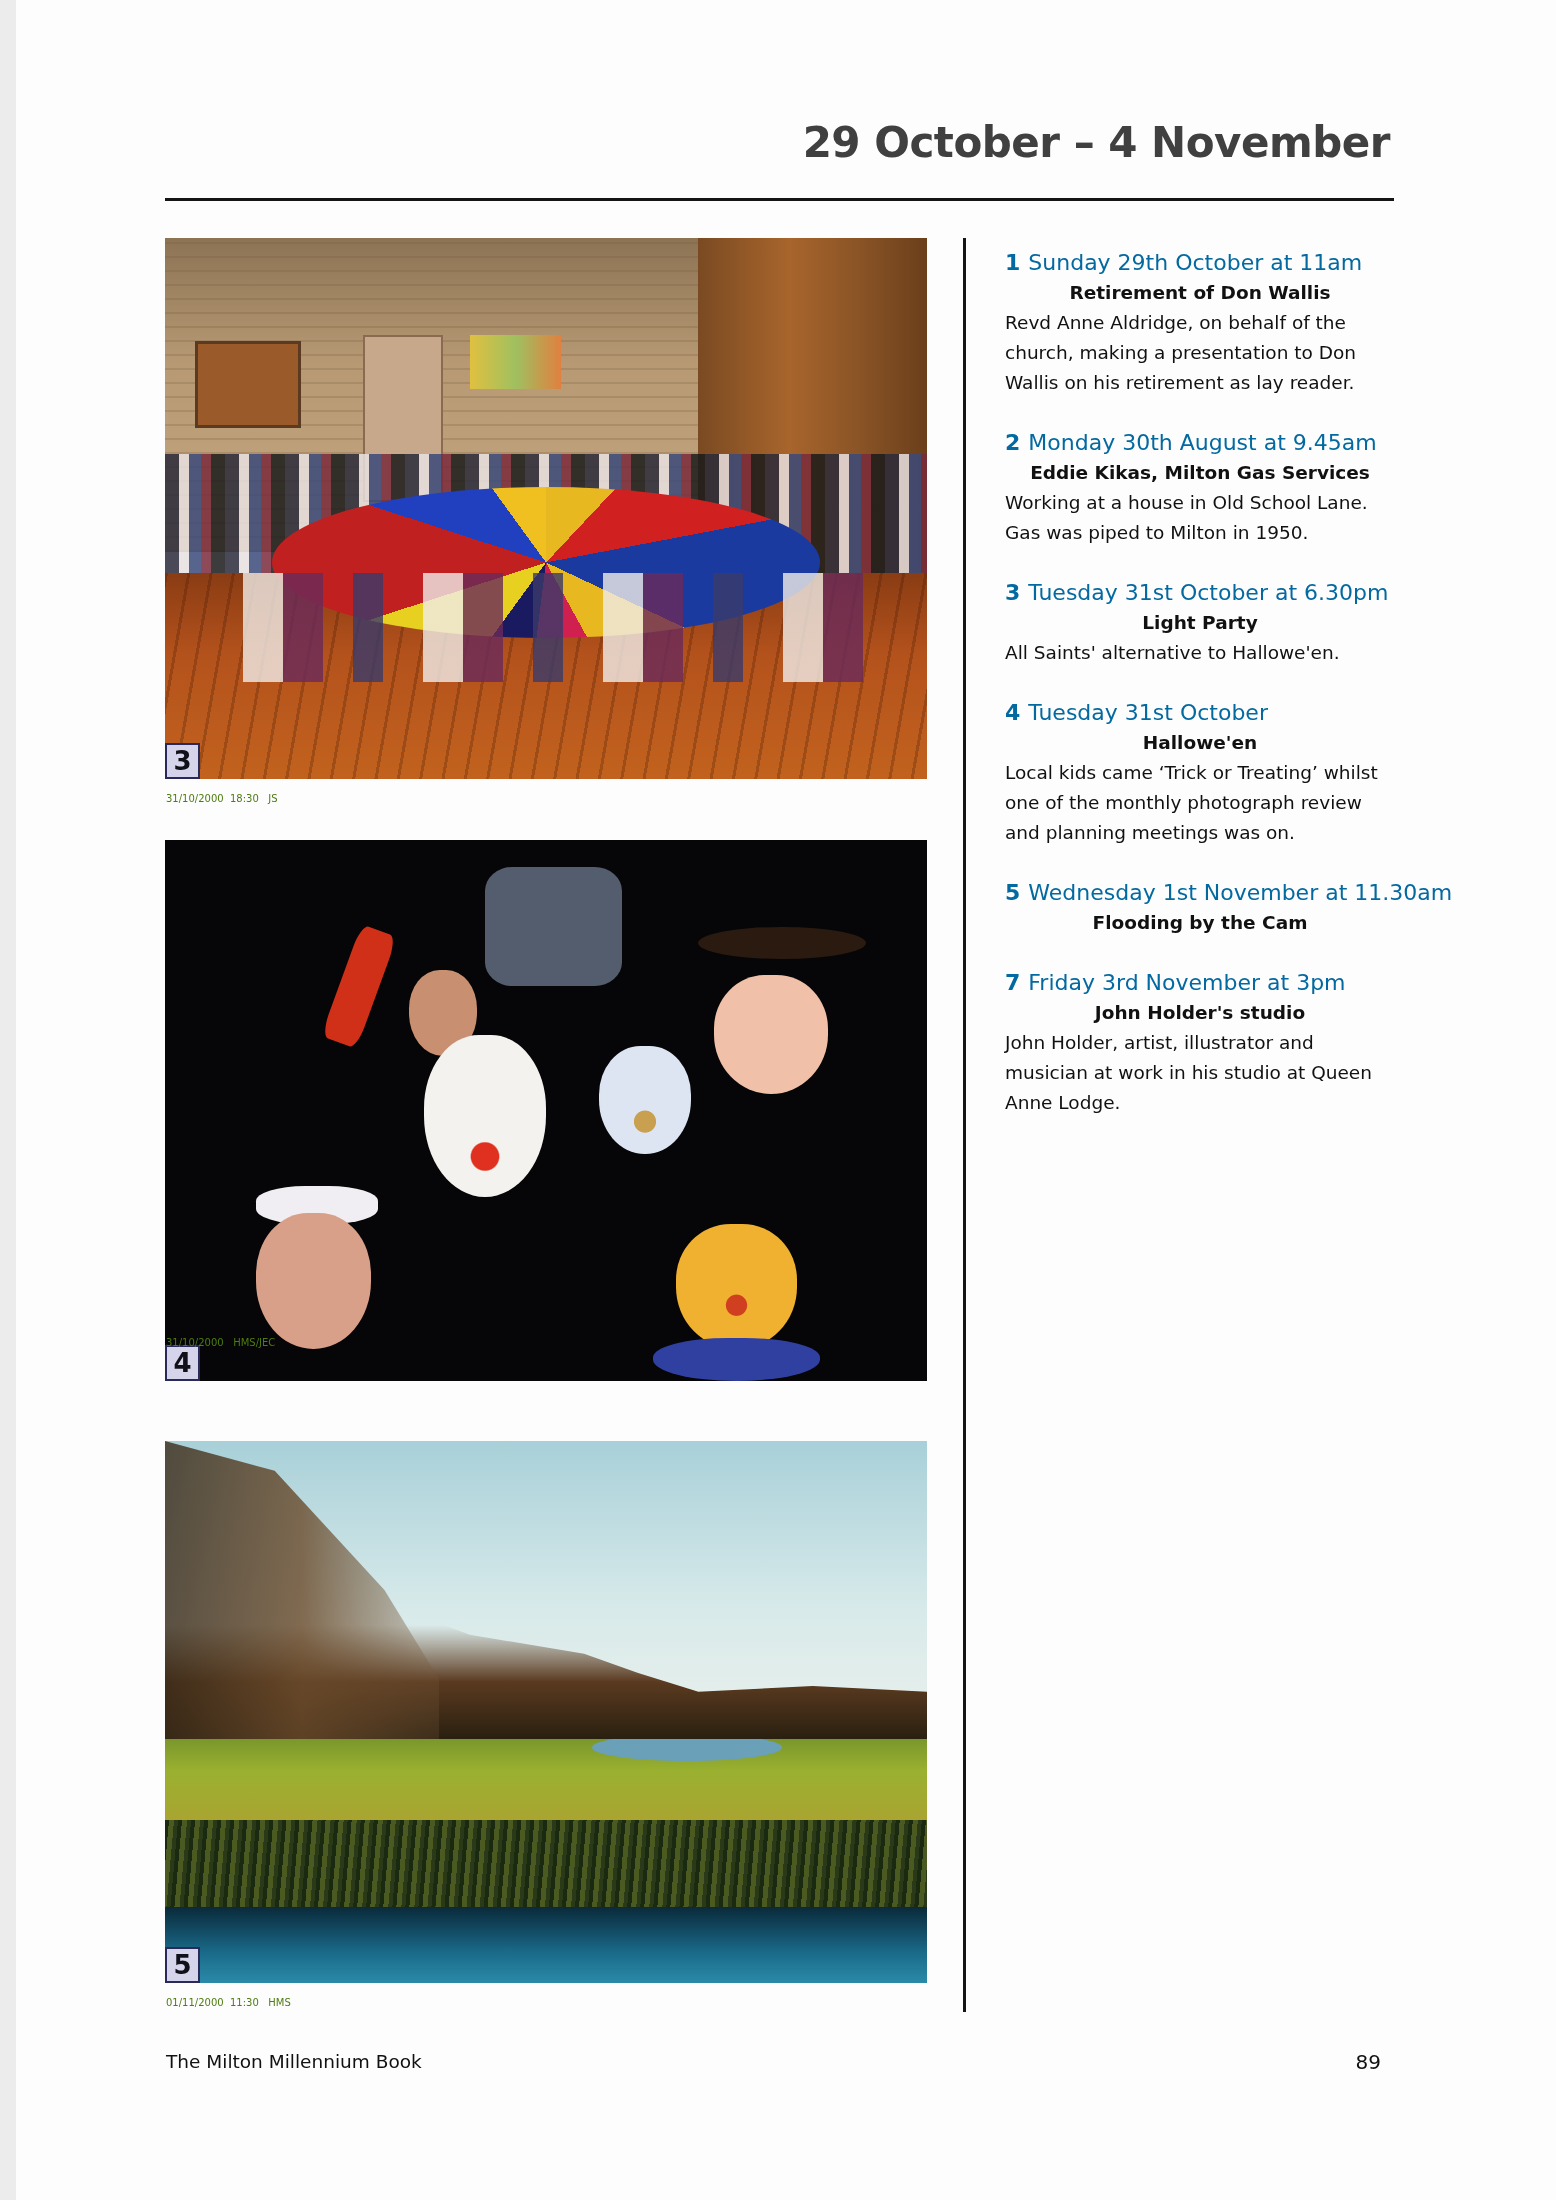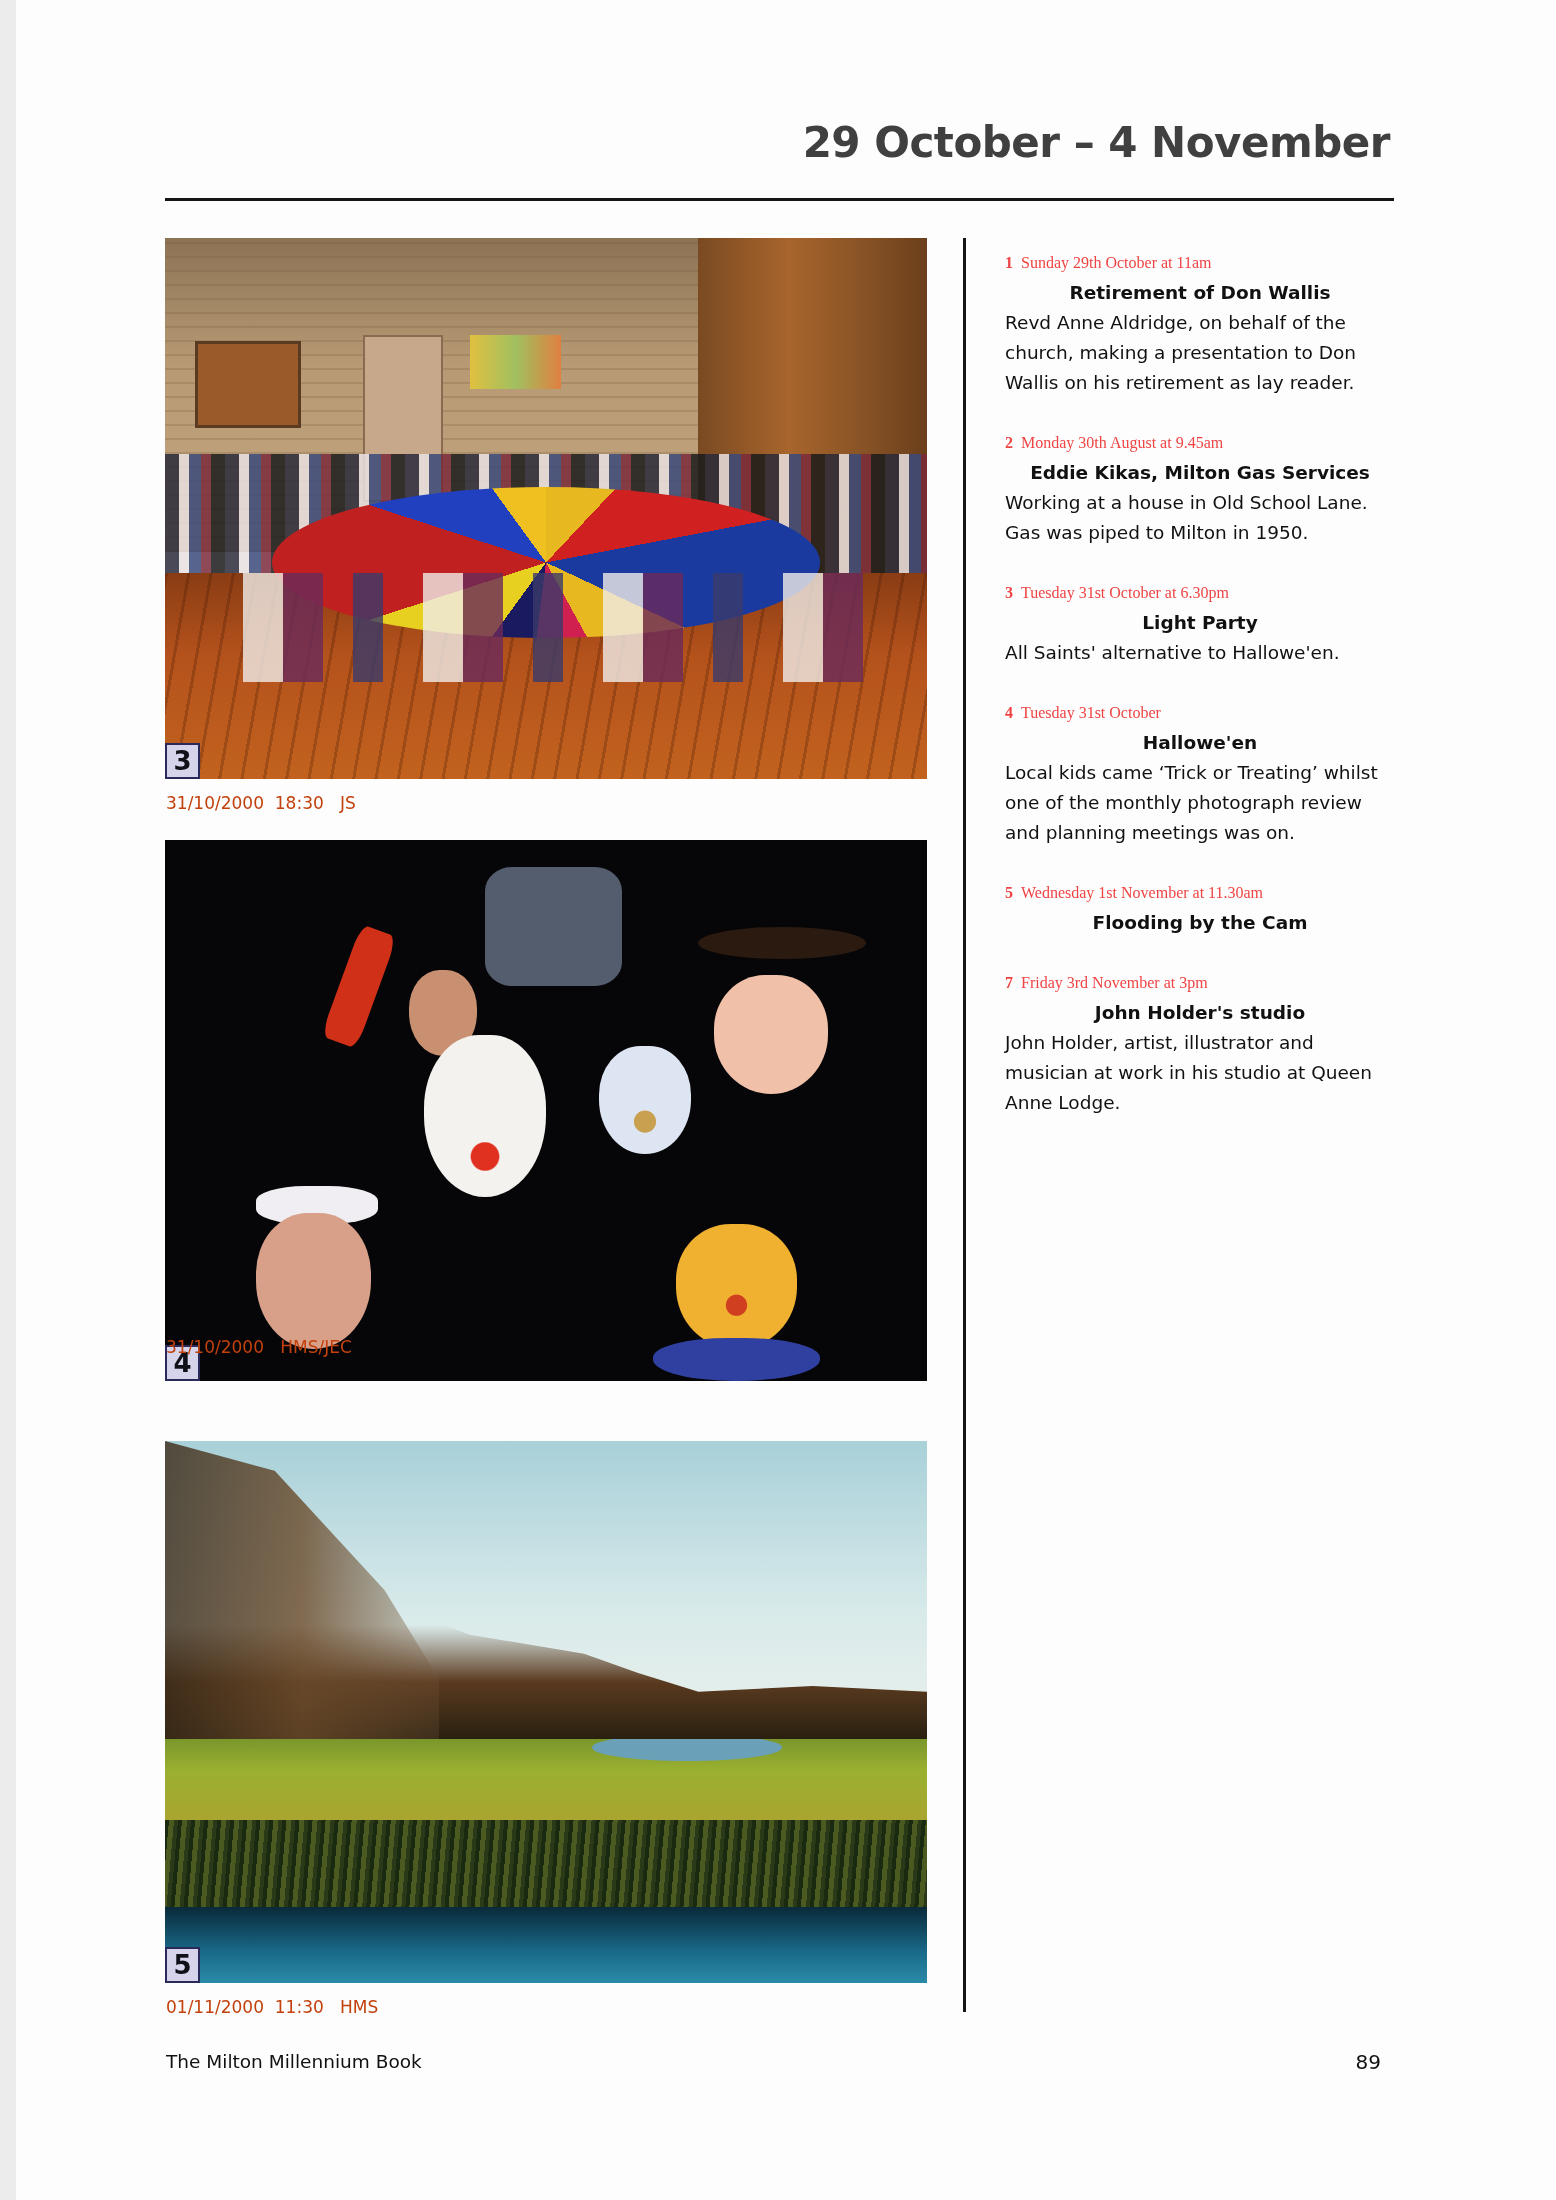--- a/index.html
+++ b/index.html
@@ -75,29 +75,29 @@
   .p3-water { position:absolute; left:0; top:86%; width:100%; height:14%; background: linear-gradient(180deg, #0a2a3a, #1a6a8a 60%, #2a8aa8); }
 
   .photo-badge {
     position:absolute; left:0; bottom:0; width:31px; height:32px;
     background:#d6d4ea; border:2px solid #2a2a5a;
     font-family:"DejaVu Sans", sans-serif; font-weight:bold; font-size:26px; line-height:32px;
     text-align:center; color:#101018;
   }
   .photo-caption {
     position:absolute; left:166px;
-    font-family:"DejaVu Sans", sans-serif; font-size:17px; color:#c2410c; white-space:pre;
+    font-family:"DejaVu Sans", sans-serif; font-size:10px; color:#4d7c0f; white-space:pre;
   }
   .cap-1 { top:793px; }
   .cap-2 { top:1323px;margin-top:14px; }
   .cap-3 { top:1997px; }
 
   .events { position:absolute; left:1005px; top:248px; width:390px; }
   .event { margin-bottom:30px; }
-  .event-line { font-size:16px; line-height:30px; white-space:nowrap; color:#ef4444;font-family:Liberation Serif, serif; }
+  .event-line { font-size:22px; line-height:30px; white-space:nowrap; color:#0369a1; }
   .event-num { font-weight:bold; margin-right:8px; }
   .event-title { font-weight:bold; font-size:18.5px; line-height:30px; white-space:nowrap;text-align:center; }
   .event-desc { font-size:18.5px; line-height:30px; }
 
   .footer-book { position:absolute; left:166px; top:2051px; font-size:18.5px; color:#111; }
   .footer-page { position:absolute; right:175px; top:2050px; font-size:20px; color:#111; }
 </style>
 </head>
 <body>
 

